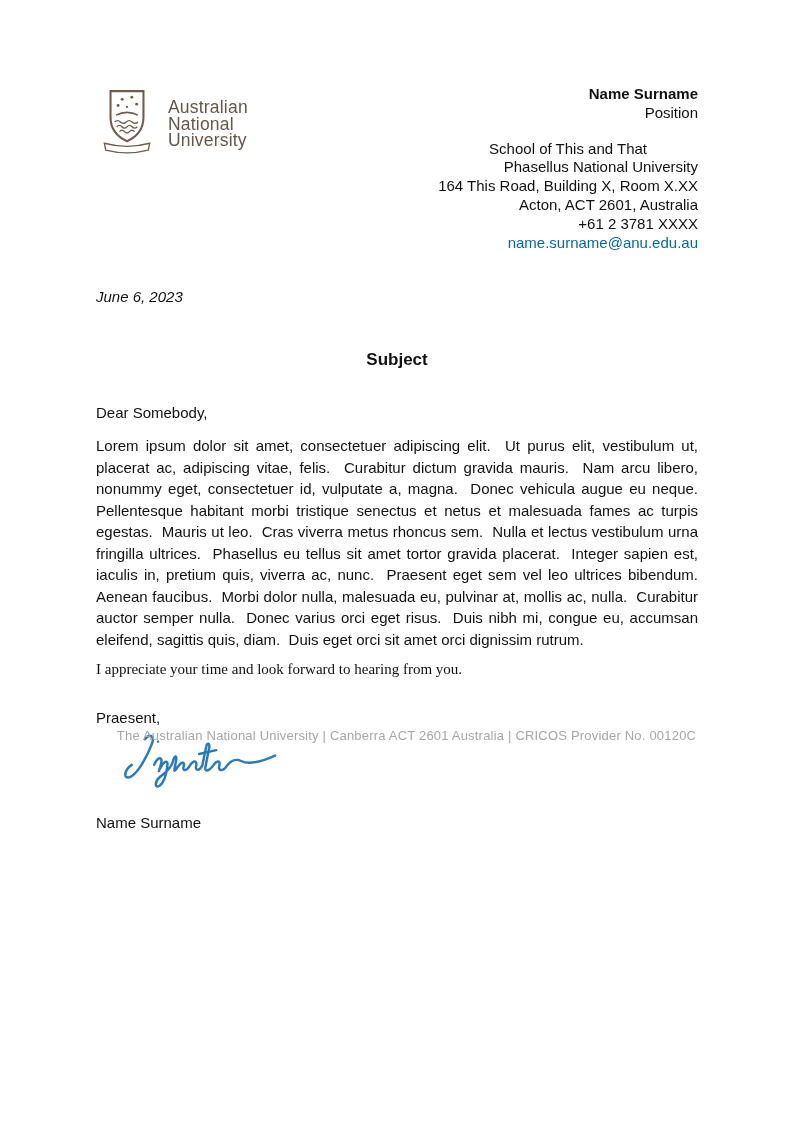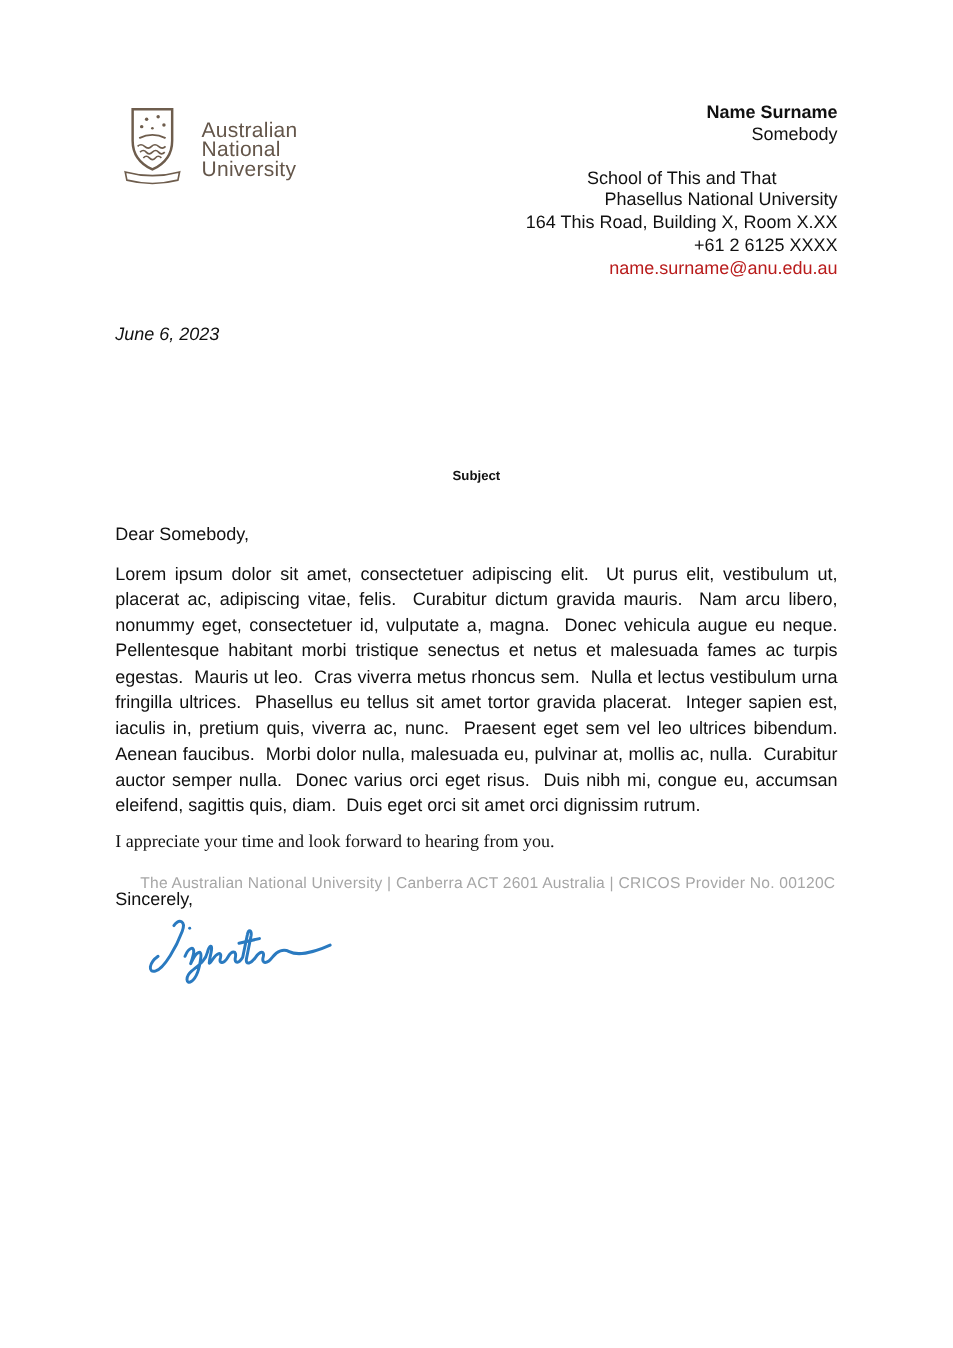--- a/index.html
+++ b/index.html
@@ -16,25 +16,25 @@
   }
   .content { padding: 85px 96px 0 96px; }
 
   
   .header { display: flex; justify-content: space-between; align-items: flex-start; }
   .logo { display: flex; align-items: center; gap: 10px; margin-top: 2px; }
   .logo-wordmark { font-size: 17.5px; line-height: 16.5px; color: #64564a; letter-spacing: 0.2px; }
   .sender { text-align: right; font-size: 15px; line-height: 18.8px; }
   .sender-name { font-weight: bold; }
   .addr-first { margin-top: 17px; text-align: center; }
-  .email-link { color: #b91c1c; text-decoration: none; cursor: pointer; }
+  .email-link { color: #0369a1; text-decoration: none; cursor: pointer; }
 
   
   .date { margin-top: 36px; font-size: 15px; font-style: italic; }
-  .subject { margin-top: 104px; text-align: center; font-weight: bold; font-size: 11px; }
+  .subject { margin-top: 45px; text-align: center; font-weight: bold; font-size: 17px; }
   .salutation { margin-top: 34px; font-size: 15px; }
   .body-par {
     margin-top: 14px;
     font-size: 15px;
     line-height: 21.5px;
     text-align: justify;
     white-space: pre-wrap;
   }
   .closing { margin-top: 9px; font-size: 15px; line-height: 21.5px; font-family: Liberation Serif, serif; }
   .valediction { margin-top: 28px; font-size: 15px; }
@@ -85,40 +85,41 @@
         </span>
         <span class="logo-wordmark">
           <div>Australian</div>
           <div>National</div>
           <div>University</div>
         </span>
       </div>
 
       <div class="sender">
         <div class="sender-name">Name Surname</div>
-        <div>Somebody</div>
+        <div>Position</div>
         <div class="addr-first">School of This and That</div>
         <div>Phasellus National University</div>
         <div>164 This Road, Building X, Room X.XX</div>
-        <div>+61 2 6125 XXXX</div>
+        <div>Acton, ACT 2601, Australia</div>
+        <div>+61 2 3781 XXXX</div>
         <div><a class="email-link" href="#">name.surname@anu.edu.au</a></div>
       </div>
     </div>
 
     <div class="date">June 6, 2023</div>
 
     <div class="subject">Subject</div>
 
     <div class="salutation">Dear Somebody,</div>
 
     <div class="body-par">Lorem ipsum dolor sit amet, consectetuer adipiscing elit.  Ut purus elit, vestibulum ut, placerat ac, adipiscing vitae, felis.  Curabitur dictum gravida mauris.  Nam arcu libero, nonummy eget, consectetuer id, vulputate a, magna.  Donec vehicula augue eu neque.  Pellentesque habitant morbi tristique senectus et netus et malesuada fames ac turpis egestas.  Mauris ut leo.  Cras viverra metus rhoncus sem.  Nulla et lectus vestibulum urna fringilla ultrices.  Phasellus eu tellus sit amet tortor gravida placerat.  Integer sapien est, iaculis in, pretium quis, viverra ac, nunc.  Praesent eget sem vel leo ultrices bibendum.  Aenean faucibus.  Morbi dolor nulla, malesuada eu, pulvinar at, mollis ac, nulla.  Curabitur auctor semper nulla.  Donec varius orci eget risus.  Duis nibh mi, congue eu, accumsan eleifend, sagittis quis, diam.  Duis eget orci sit amet orci dignissim rutrum.</div>
 
     <div class="closing">I appreciate your time and look forward to hearing from you.</div>
 
-    <div class="valediction">Sincerely,</div>
+    <div class="valediction">Praesent,</div>
 
     <div class="signature-wrap">
       <svg width="200" height="62" viewBox="0 0 240 80" fill="none" xmlns="http://www.w3.org/2000/svg" role="img" aria-label="Signature">
         <g stroke="#2a7ac0" stroke-width="3.2" stroke-linecap="round" stroke-linejoin="round" fill="none">
 
           <path d="M36 12 C42 4 49 7 45 18 C39 34 26 58 16 61 C8 63 9 52 19 45"></path>
 
           <circle cx="53" cy="15" r="1.6" fill="#2a7ac0" stroke="none"></circle>
 
           <path d="M48 45 C52 35 59 33 57 43 C55 52 52 57 56 49 C60 41 66 37 65 46 C64 55 62 67 55 72 C49 76 48 67 55 61 C62 55 70 50 72 41 C74 33 78 31 76 41 C74 51 72 57 78 48 C82 42 88 39 86 47 C84 54 90 53 94 46 C98 39 104 38 102 47 C101 53 106 53 110 46 L115 22 C116 16 120 16 119 23 L114 48 C113 55 119 53 124 46 C128 40 134 38 132 46 C130 53 136 54 142 46 C147 39 154 37 160 40 C168 44 184 42 204 33"></path>

